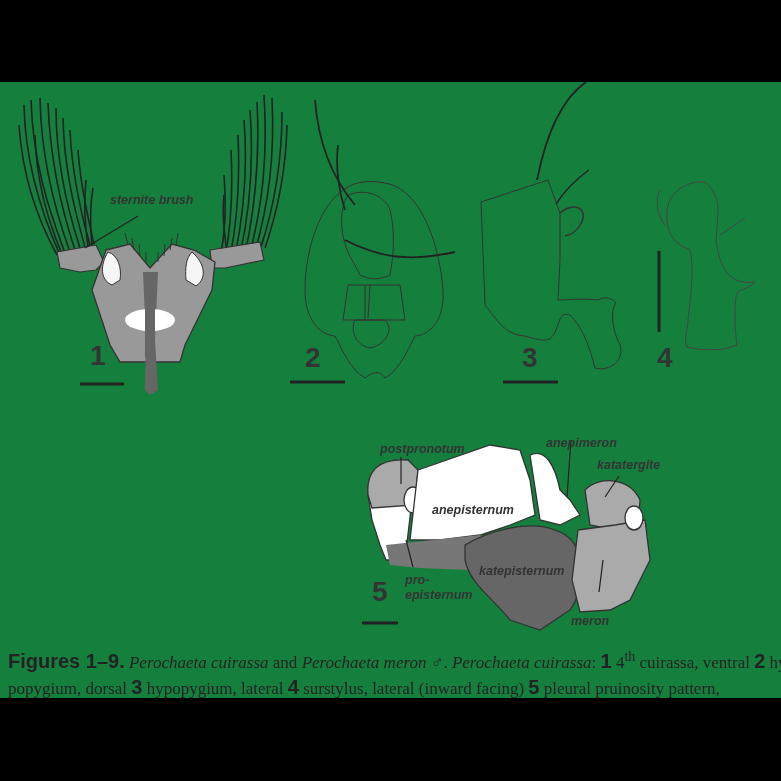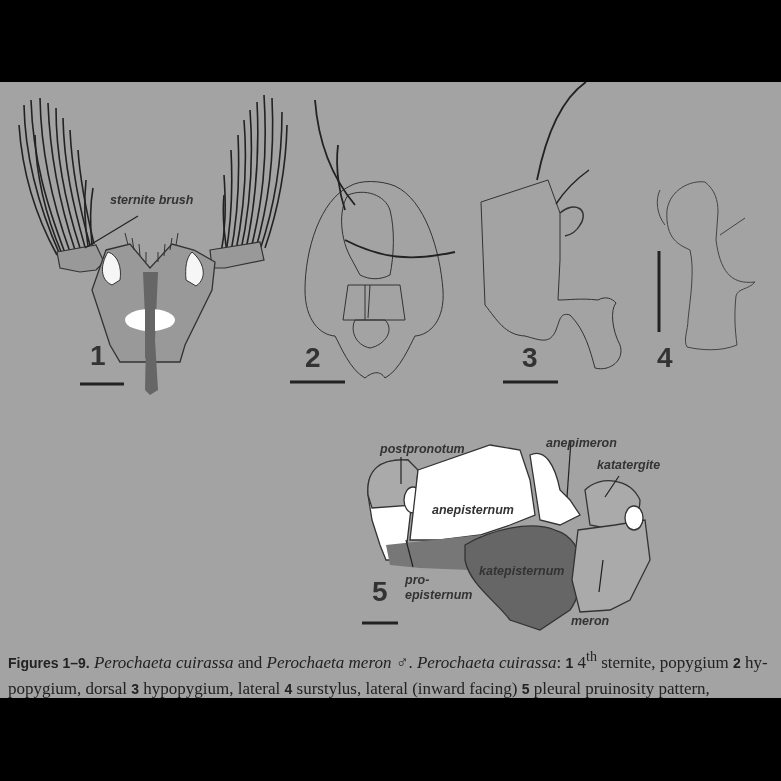--- a/index.html
+++ b/index.html
@@ -1,22 +1,22 @@
 <!DOCTYPE html>
 <html><head>
 <meta charset="utf-8">
 <style>
   html, body { margin:0; padding:0; }
   body { width:781px; height:781px; background:#000; position:relative; overflow:hidden; }
-  .page { position:absolute; left:0; top:82px; width:781px; height:616px; background:#a3a3a3; overflow:hidden; }
+  .page { position:absolute; left:0; top:82px; width:781px; height:616px; background:#15803d; overflow:hidden; }
   svg { position:absolute; left:0; top:0; }
   .label { font-family:"Liberation Sans", sans-serif; font-style:italic; font-weight:bold; fill:#333; font-size:12.5px; }
   .num { font-family:"Liberation Sans", sans-serif; font-weight:bold; fill:#333; font-size:28px; }
   .caption { position:absolute; left:8px; top:562px; width:770px; font-family:"Liberation Serif", serif; font-size:17px; line-height:25px; color:#222; white-space:nowrap; }
-  .caption b { font-family:"Liberation Sans", sans-serif; font-weight:bold; font-size:14px; }
+  .caption b { font-family:"Liberation Sans", sans-serif; font-weight:bold; font-size:20px; }
   .caption i { font-style:italic;text-align:center; }
 </style>
 </head>
 <body>
 
 <div class="page">
   <svg width="781" height="616" viewBox="0 82 781 616">
 
     <g>
 
@@ -132,16 +132,16 @@
     <text class="label" x="432" y="514">anepisternum</text>
     <text class="label" x="405" y="584">pro-</text>
     <text class="label" x="405" y="599">episternum</text>
     <text class="label" x="479" y="575">katepisternum</text>
     <text class="label" x="571" y="625">meron</text>
     <text class="num" x="372" y="601">5</text>
     <line x1="362" y1="623" x2="398" y2="623" stroke="#222" stroke-width="3"></line>
   </svg>
 
   <div class="caption">
-    <div><b>Figures 1–9.</b> <i>Perochaeta cuirassa</i><span> and </span><i>Perochaeta meron</i><span> ♂. </span><i>Perochaeta cuirassa</i><span>: </span><b>1</b><span> 4</span><sup style="font-size:14px">th</sup><span> sternite, popygium </span><b>2</b><span> hy-</span></div>
+    <div><b>Figures 1–9.</b> <i>Perochaeta cuirassa</i><span> and </span><i>Perochaeta meron</i><span> ♂. </span><i>Perochaeta cuirassa</i><span>: </span><b>1</b><span> 4</span><sup style="font-size:14px">th</sup><span> cuirassa, ventral </span><b>2</b><span> hy-</span></div>
     <div><span>popygium, dorsal </span><b>3</b><span> hypopygium, lateral </span><b>4</b><span> surstylus, lateral (inward facing) </span><b>5</b><span> pleural pruinosity pattern,</span></div>
   </div>
 </div>
 
 </body></html>

